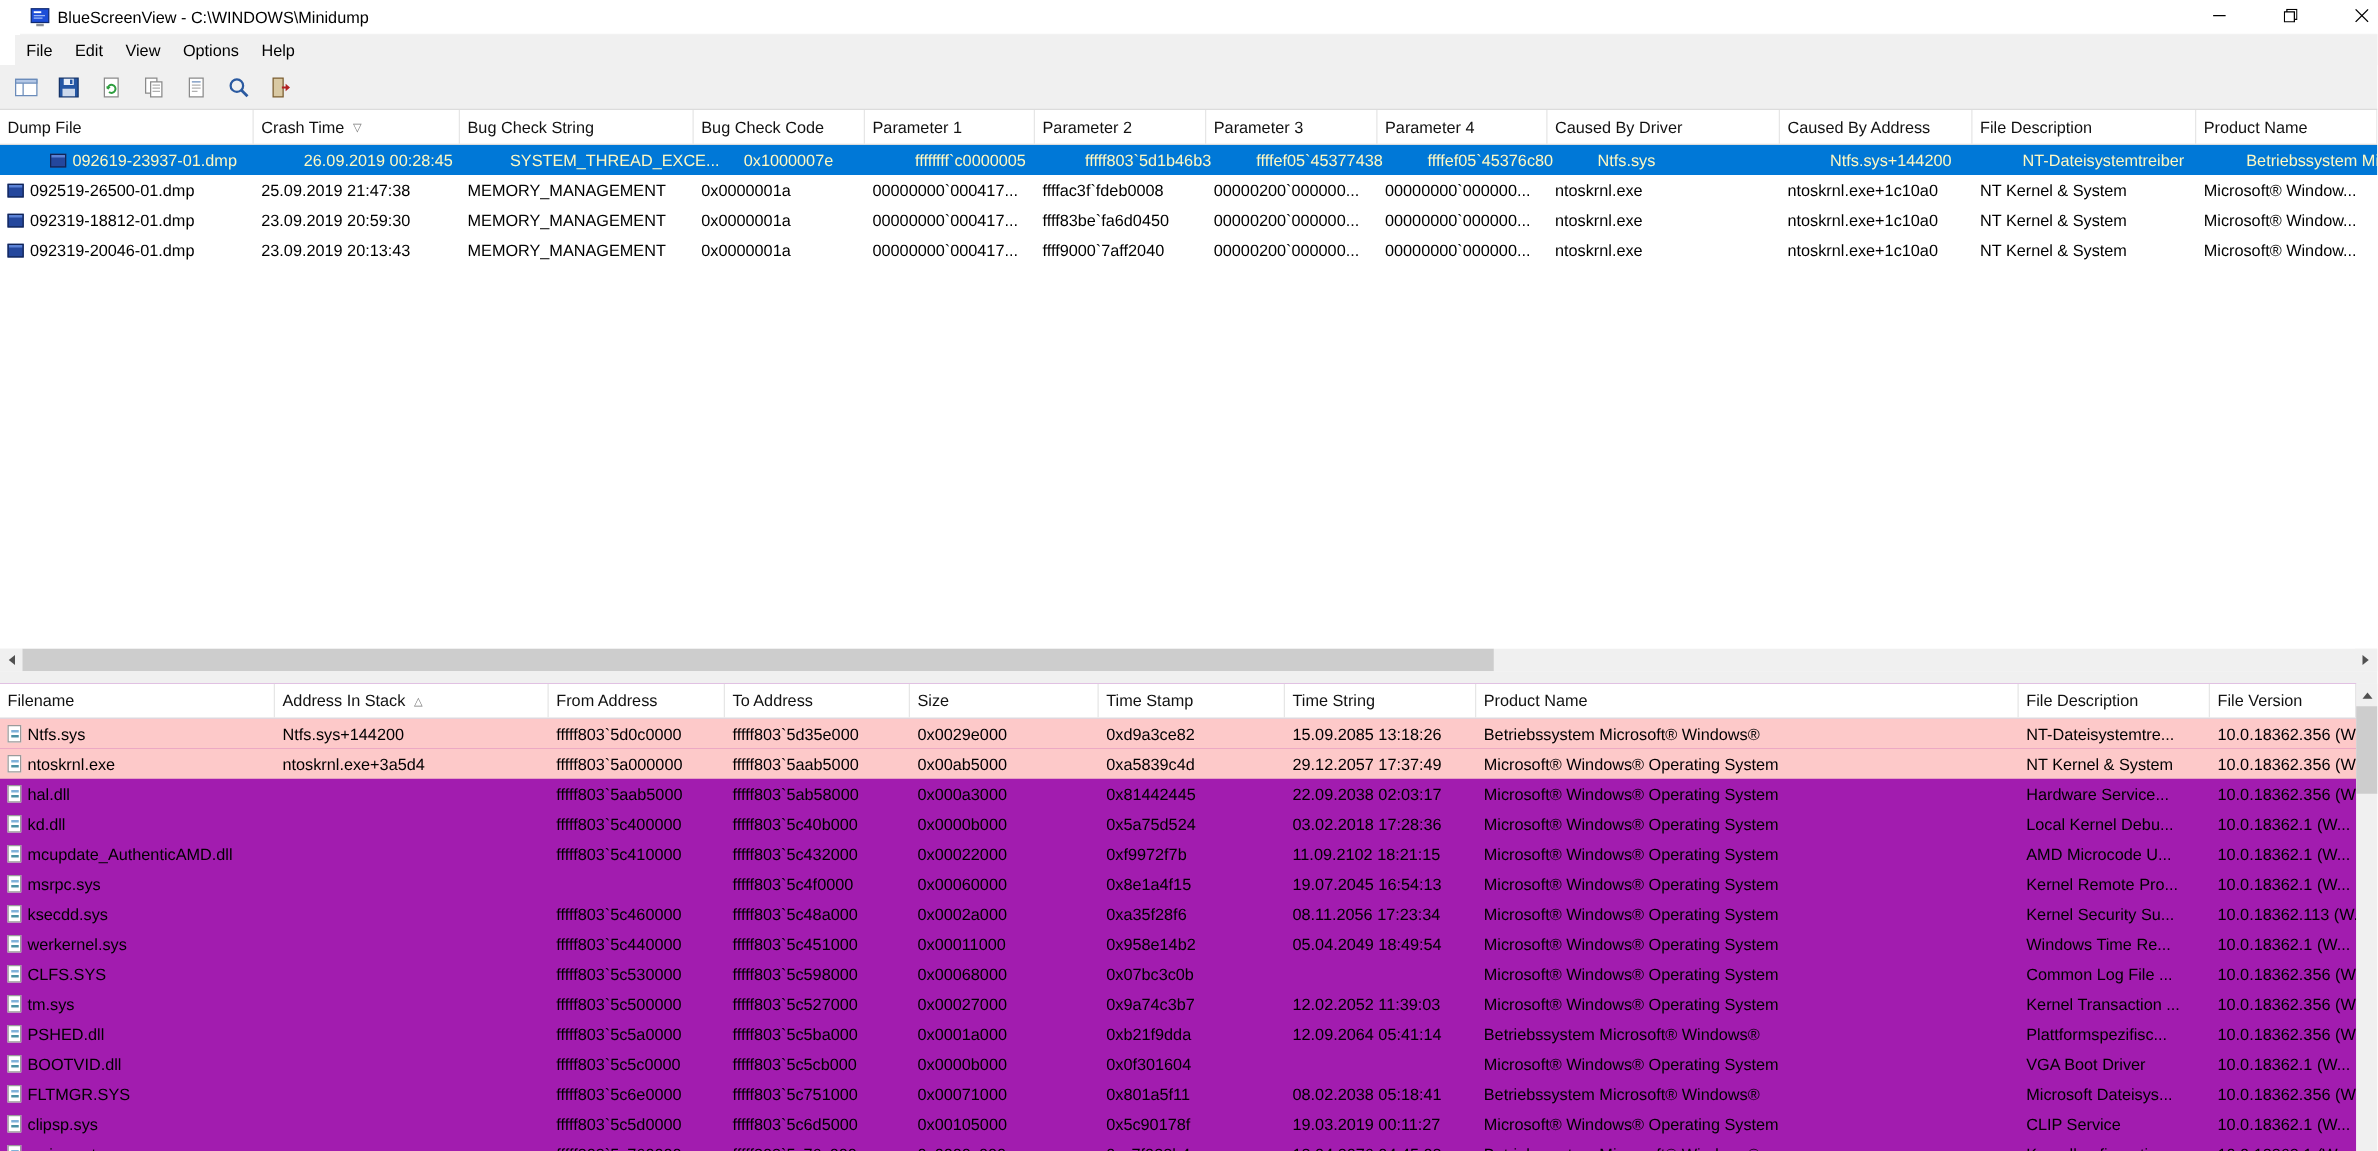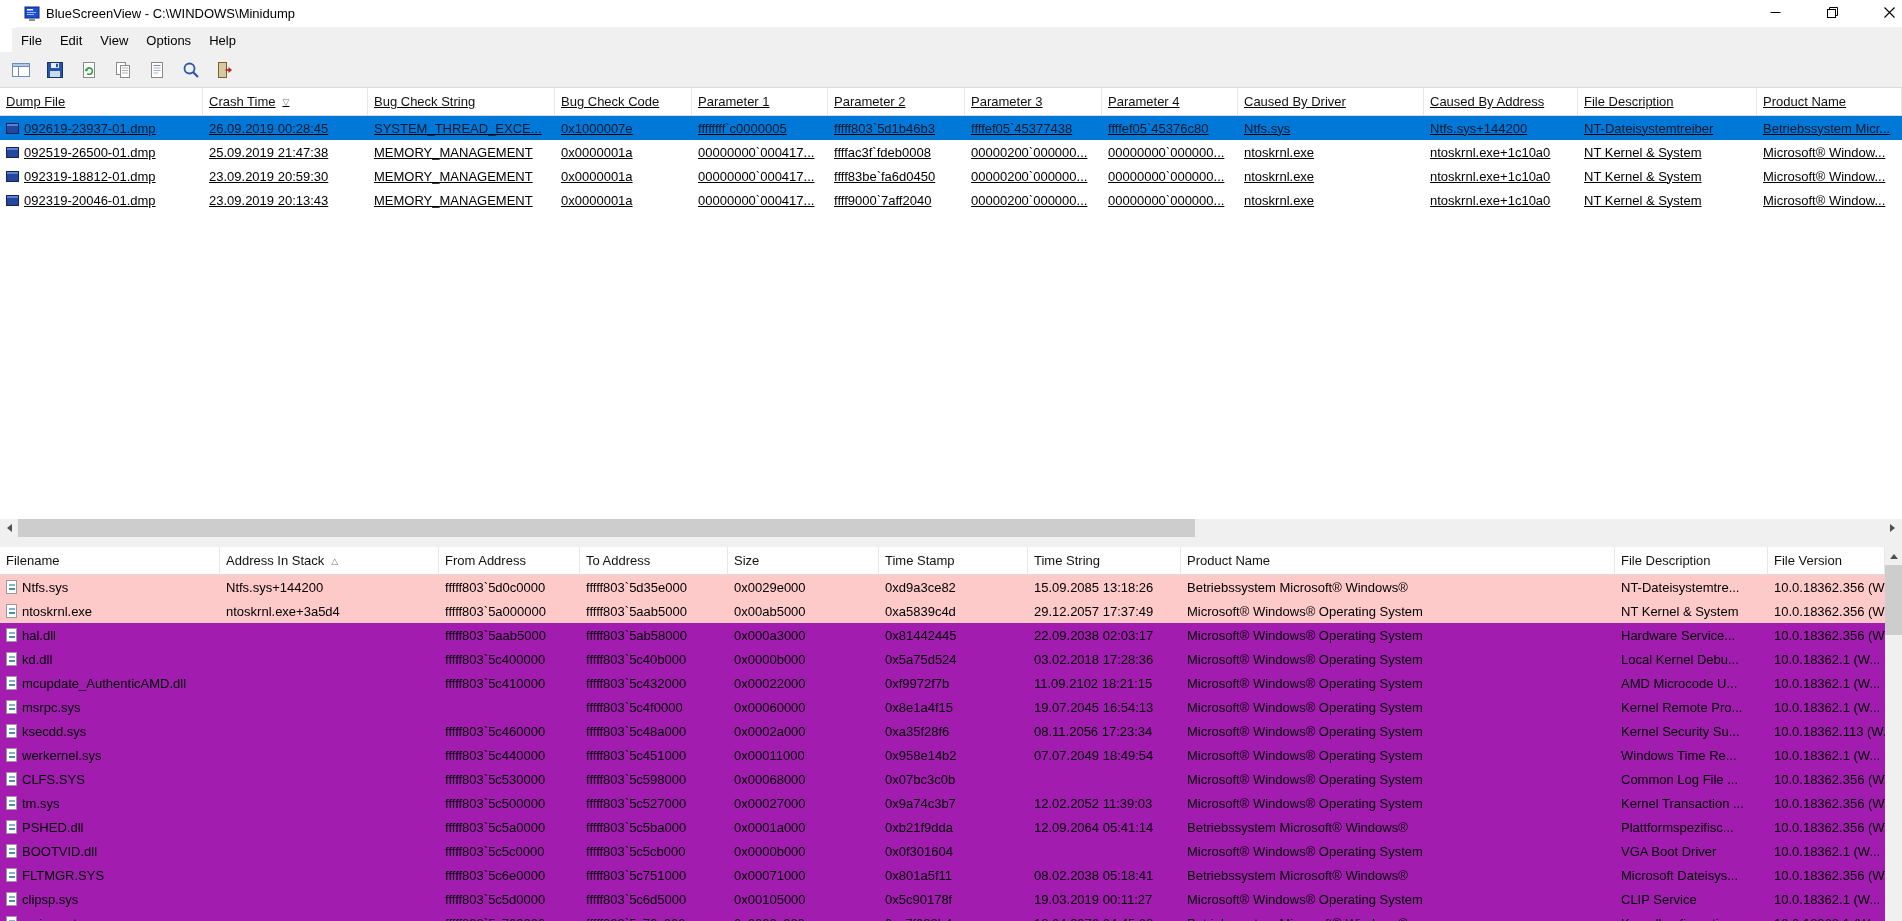--- a/index.html
+++ b/index.html
@@ -19,23 +19,23 @@
   .menu-item{padding:0 9px;display:flex;align-items:center;font-size:13px;}
   
   #toolbar{position:absolute;top:52px;left:0;width:1902px;height:36px;background:#f0f0f0;display:flex;align-items:center;gap:9px;padding-left:8px;box-sizing:border-box;border-bottom:1px solid #dcdcdc;}
   .tbtn{width:25px;height:25px;display:flex;align-items:center;justify-content:center;}
   
   .thead{display:grid;height:28px;background:#ffffff;border-bottom:1px solid #dcdcdc;box-sizing:border-box;}
   .hcell{display:flex;align-items:center;padding:0 6px;border-right:1px solid #e6e6e6;white-space:nowrap;overflow:hidden;color:#111;}
   .sortglyph{margin-left:7px;font-size:9px;color:#777;}
   .trow{display:grid;height:24px;}
   .cell{display:flex;align-items:center;padding:0 6px;white-space:nowrap;overflow:hidden;gap:5px;}
-  .trow.selected{background:#0078d7;color:#0f172a;}
+  .trow.selected{background:#0078d7;color:#fef9c3;padding-left:34px;}
   .trow.pink{background:#fdc9c9;}
-  #upper-pane{position:absolute;top:88px;left:0;width:1902px;height:431px;background:#fff;text-decoration:underline;}
+  #upper-pane{position:absolute;top:88px;left:0;width:1902px;height:431px;background:#fff;}
   #upper-head, #upper-body .trow{grid-template-columns:203px 165px 187px 137px 136px 137px 137px 136px 186px 154px 179px minmax(0,1fr);}
   #upper-body{height:403px;overflow:hidden;}
   #lower-pane{position:absolute;top:547px;left:0;width:1885px;height:400px;background:#a21caf;overflow:hidden;}
   #lower-head, #lower-body .trow{grid-template-columns:220px 219px 141px 148px 151px 149px 153px 434px 153px minmax(0,1fr);}
   #lower-body{height:346px;overflow:hidden;}
   
   .row-icon{flex:0 0 auto;display:inline-block;box-sizing:border-box;}
   .dump-file-icon{width:13px;height:11px;background:#24479d;border:1px solid #122455;box-shadow:inset 0 2px 0 #5b82d6;}
   .driver-file-icon{width:11px;height:14px;background:#fff;border:1px solid #9a9a9a;position:relative;}
   .driver-file-icon::after{content:"";position:absolute;left:2px;top:3px;width:6px;height:2px;background:#7fb2d9;box-shadow:0 4px 0 #4a90a4;}
@@ -643,21 +643,21 @@
         <div class="cell">
           <span>fffff803`5c451000</span>
         </div>
         <div class="cell">
           <span>0x00011000</span>
         </div>
         <div class="cell">
           <span>0x958e14b2</span>
         </div>
         <div class="cell">
-          <span>07.07.2049 18:49:54</span>
+          <span>05.04.2049 18:49:54</span>
         </div>
         <div class="cell">
           <span>Microsoft® Windows® Operating System</span>
         </div>
         <div class="cell">
           <span>Windows Time Re...</span>
         </div>
         <div class="cell">
           <span>10.0.18362.1 (W...</span>
         </div>

